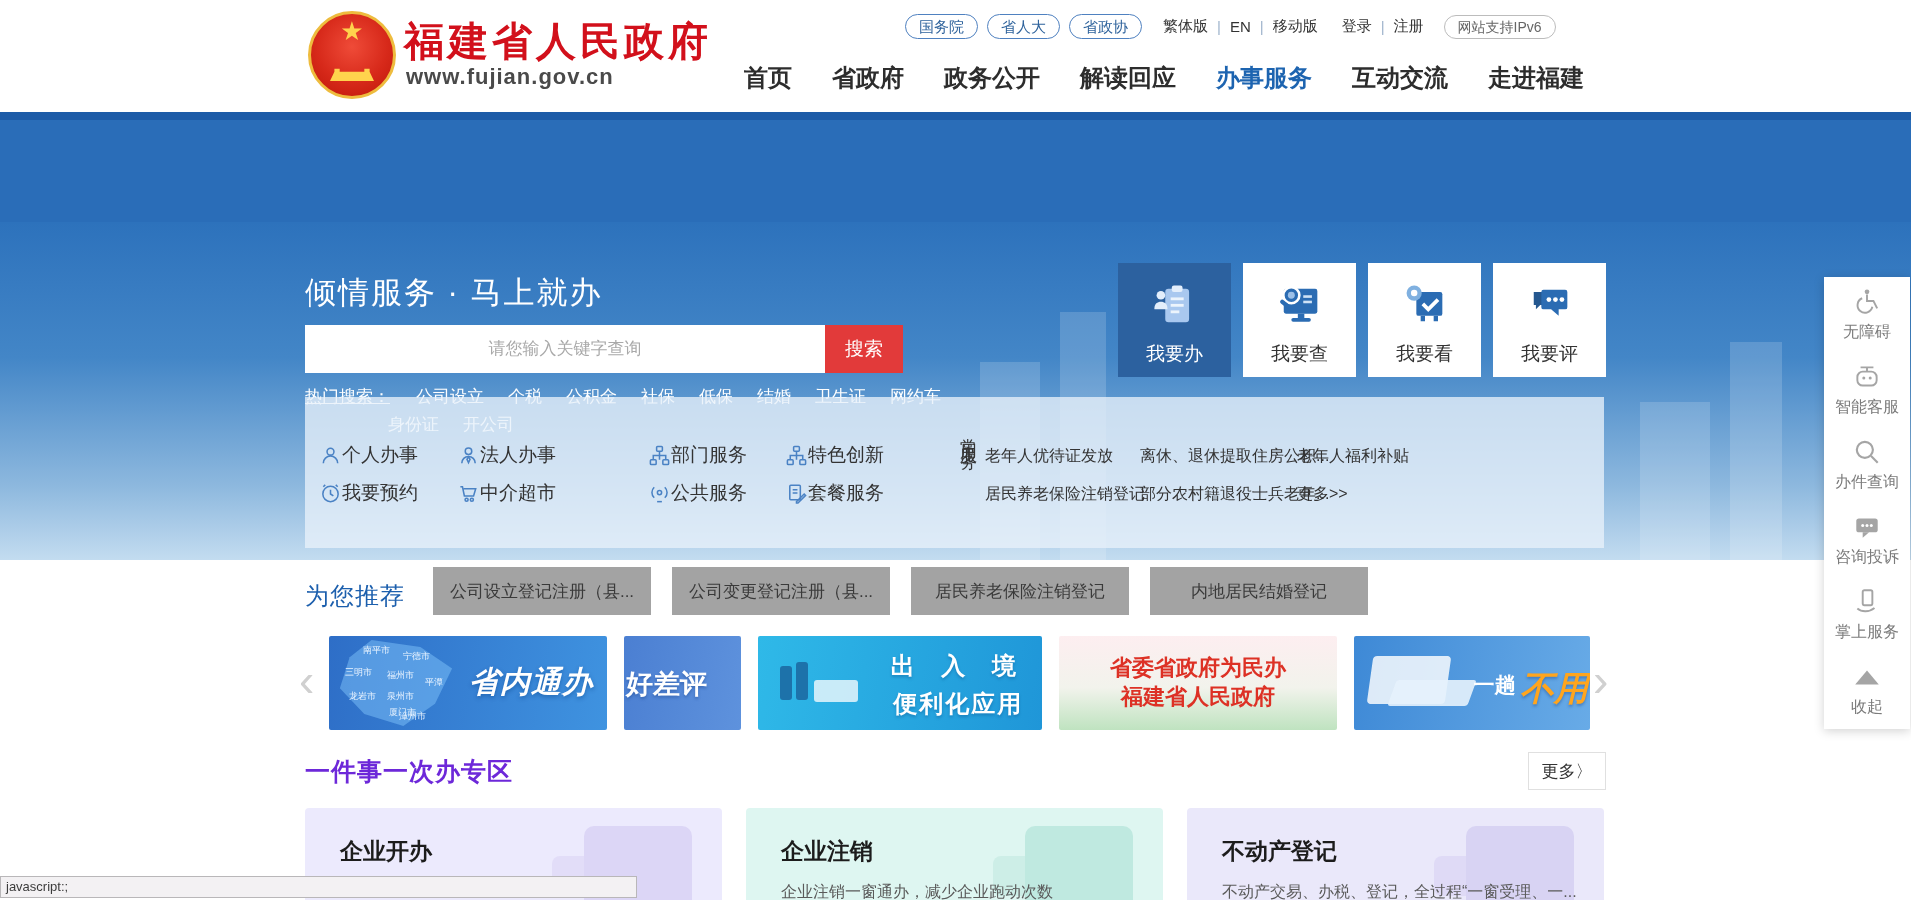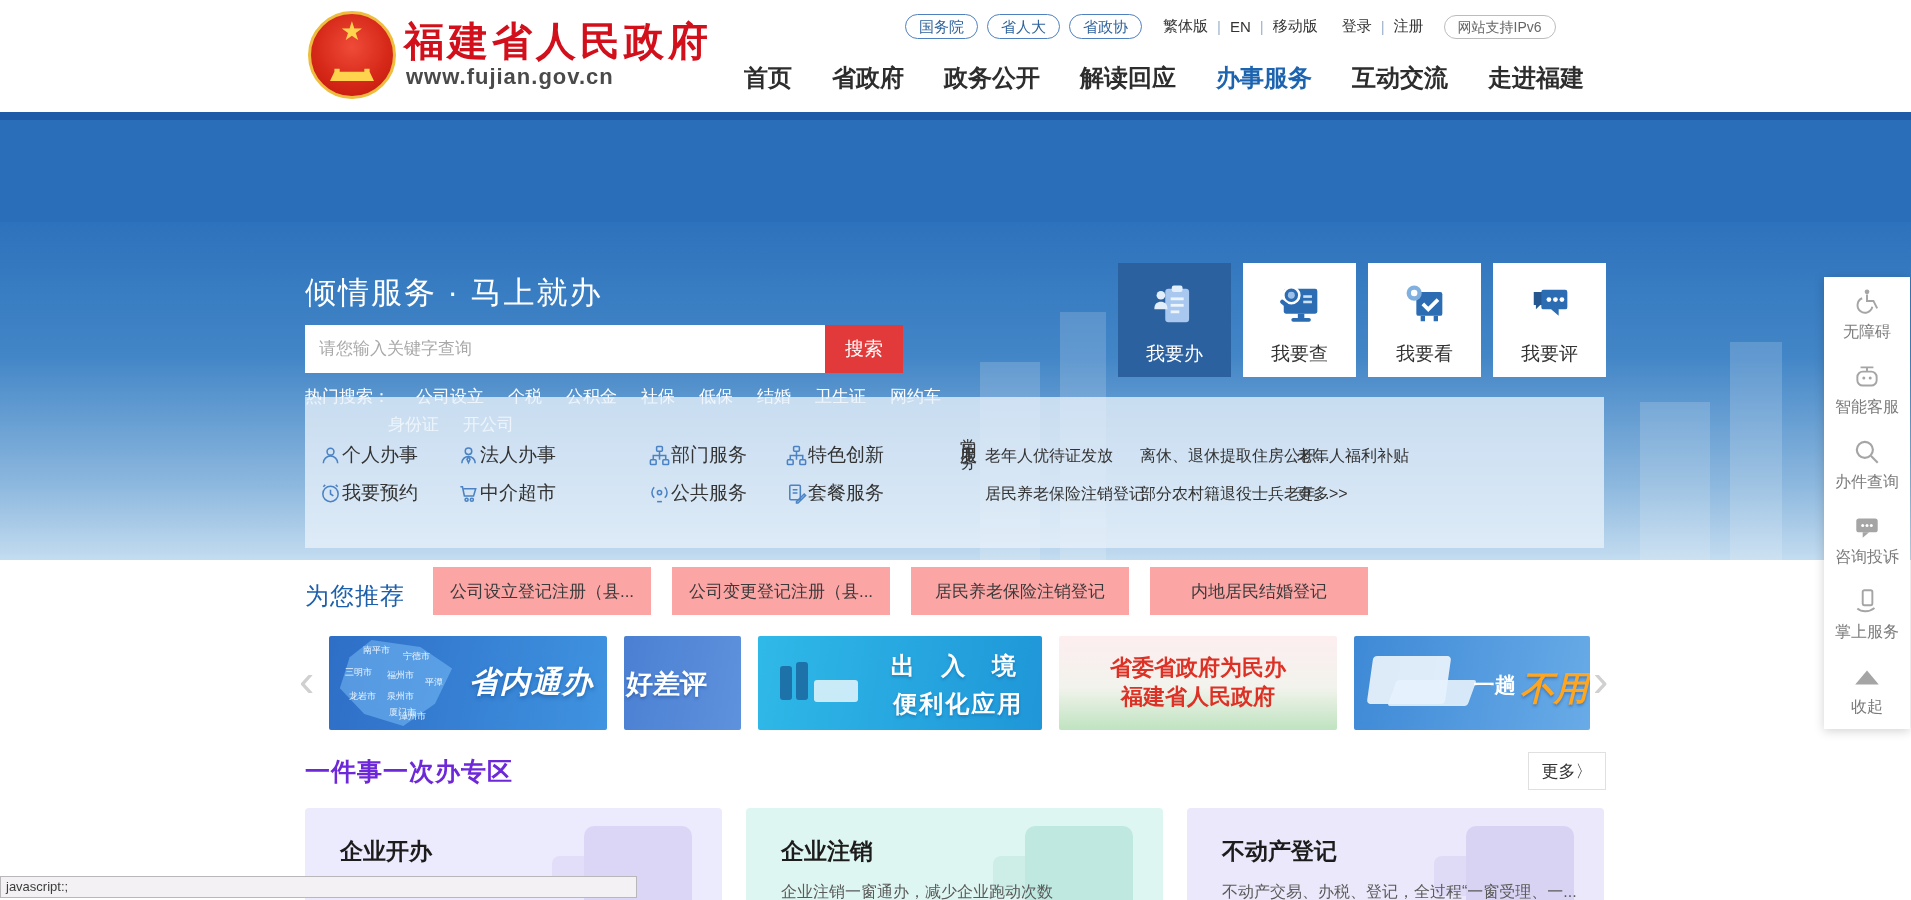--- a/index.html
+++ b/index.html
@@ -42,48 +42,48 @@
   .platform2{position:absolute;left:380px;top:158px;color:#fff;font-size:34px;font-weight:bold;letter-spacing:3px;}
   .banner-menus{position:absolute;left:718px;top:166px;display:flex;gap:48px;align-items:center;color:#fff;font-size:18px;}
   .bmenu{display:flex;align-items:center;gap:7px;}
 
   
   .hero{position:absolute;left:0;top:222px;width:1911px;height:338px;
         background:linear-gradient(180deg,#2d72bc 0%,#4386c7 40%,#8db8de 78%,#c3dcf0 100%);overflow:hidden;}
   .bld{position:absolute;background:rgba(255,255,255,0.16);}
   .slogan{position:absolute;left:305px;top:50px;color:#fff;font-size:31px;letter-spacing:2px;font-weight:normal;margin:0;}
   .search-input{position:absolute;left:305px;top:103px;width:520px;height:48px;border:none;outline:none;
-        padding:0 14px;font-size:17px;color:#333;background:#fff;font-family:inherit;}
+        padding:0 14px;font-size:17px;color:#333;background:#fff;font-family:inherit;text-align:center;}
   .search-input::placeholder{color:#a9a9a9;}
   .search-btn{position:absolute;left:825px;top:103px;width:78px;height:48px;background:#e23a3a;color:#fff;
         border:none;font-size:19px;cursor:pointer;font-family:inherit;}
   .hotrow{position:absolute;display:flex;gap:24px;color:#fff;font-size:17px;white-space:nowrap;}
   .hot1{left:305px;top:163px;}
   .hot2{left:388px;top:191px;}
-  .hot-label{margin-right:2px;}
+  .hot-label{margin-right:2px;text-decoration:underline;}
 
   .tiles{position:absolute;left:1118px;top:41px;display:flex;gap:12px;}
   .tile{width:113px;height:114px;background:#fff;display:flex;flex-direction:column;align-items:center;
         padding-top:16px;gap:10px;cursor:pointer;}
   .tile .tlabel{font-size:19px;color:#333;}
   .tile.active{background:#2c619f;}
   .tile.active .tlabel{color:#fff;}
   .tile svg{width:52px;height:52px;}
 
   .panel{position:absolute;left:305px;top:175px;width:1299px;height:151px;background:rgba(232,241,250,0.78);}
   .svc{position:absolute;display:flex;align-items:center;font-size:19px;color:#333;cursor:pointer;}
   .svc svg{width:23px;height:23px;flex:0 0 auto;}
   .common-label{position:absolute;left:652px;top:28px;writing-mode:vertical-rl;letter-spacing:5px;
         font-size:17px;color:#333;height:96px;}
   .citem{position:absolute;font-size:16px;color:#333;cursor:pointer;white-space:nowrap;}
 
   
   .rec-title{position:absolute;left:305px;top:580px;font-size:24px;font-weight:normal;color:#1c5fad;letter-spacing:1px;}
   .rec-cards{position:absolute;left:433px;top:567px;display:flex;gap:21px;}
-  .rec-card{width:218px;height:48px;background:#fca5a5;color:#3a3a3a;font-size:17px;display:flex;
+  .rec-card{width:218px;height:48px;background:#a3a3a3;color:#3a3a3a;font-size:17px;display:flex;
         align-items:center;justify-content:center;cursor:pointer;white-space:nowrap;}
 
   
   .arrow{position:absolute;top:650px;font-size:46px;color:#d0d0d0;line-height:60px;cursor:pointer;}
   .arrow.prev{left:299px;} .arrow.next{left:1593px;}
   .ban{position:absolute;top:636px;height:94px;border-radius:2px;overflow:hidden;cursor:pointer;color:#fff;}
   .ban1{left:329px;width:278px;background:linear-gradient(100deg,#2e6ec7 0%,#3f93e0 100%);}
   .ban1 .map{position:absolute;left:6px;top:4px;width:122px;height:86px;background:rgba(125,193,250,0.5);
         clip-path:polygon(30% 0,70% 8%,96% 33%,82% 74%,56% 100%,24% 86%,4% 56%,12% 20%);}
   .ban1 .city{position:absolute;font-size:9px;color:#eaf4ff;}

